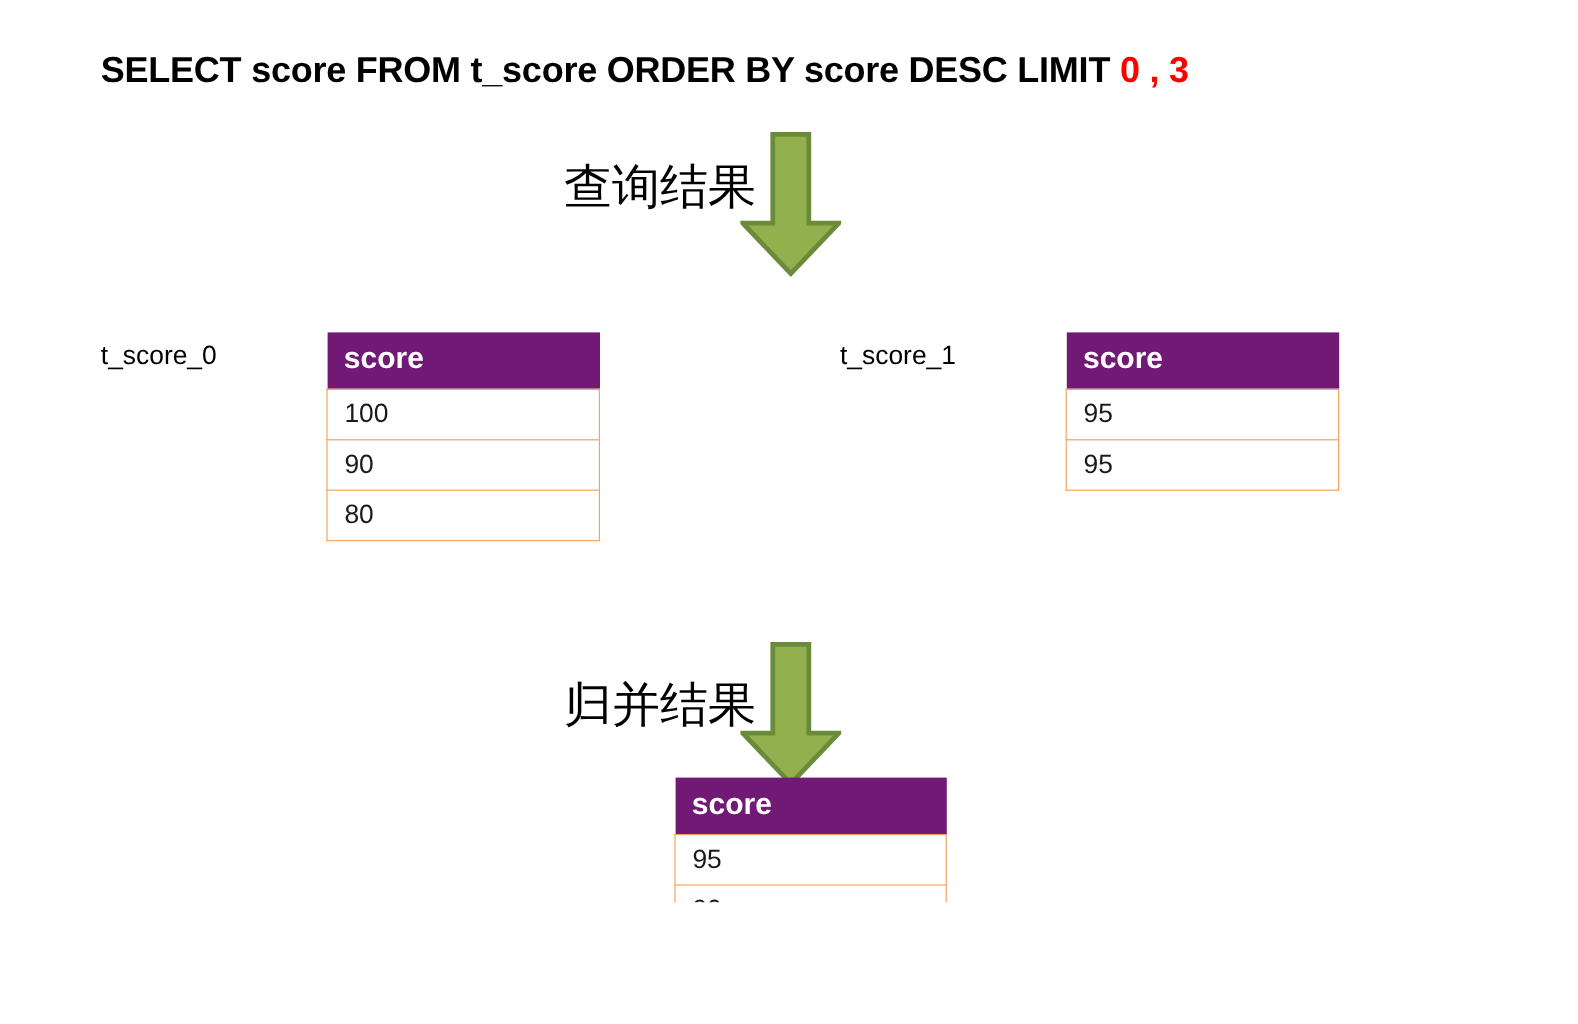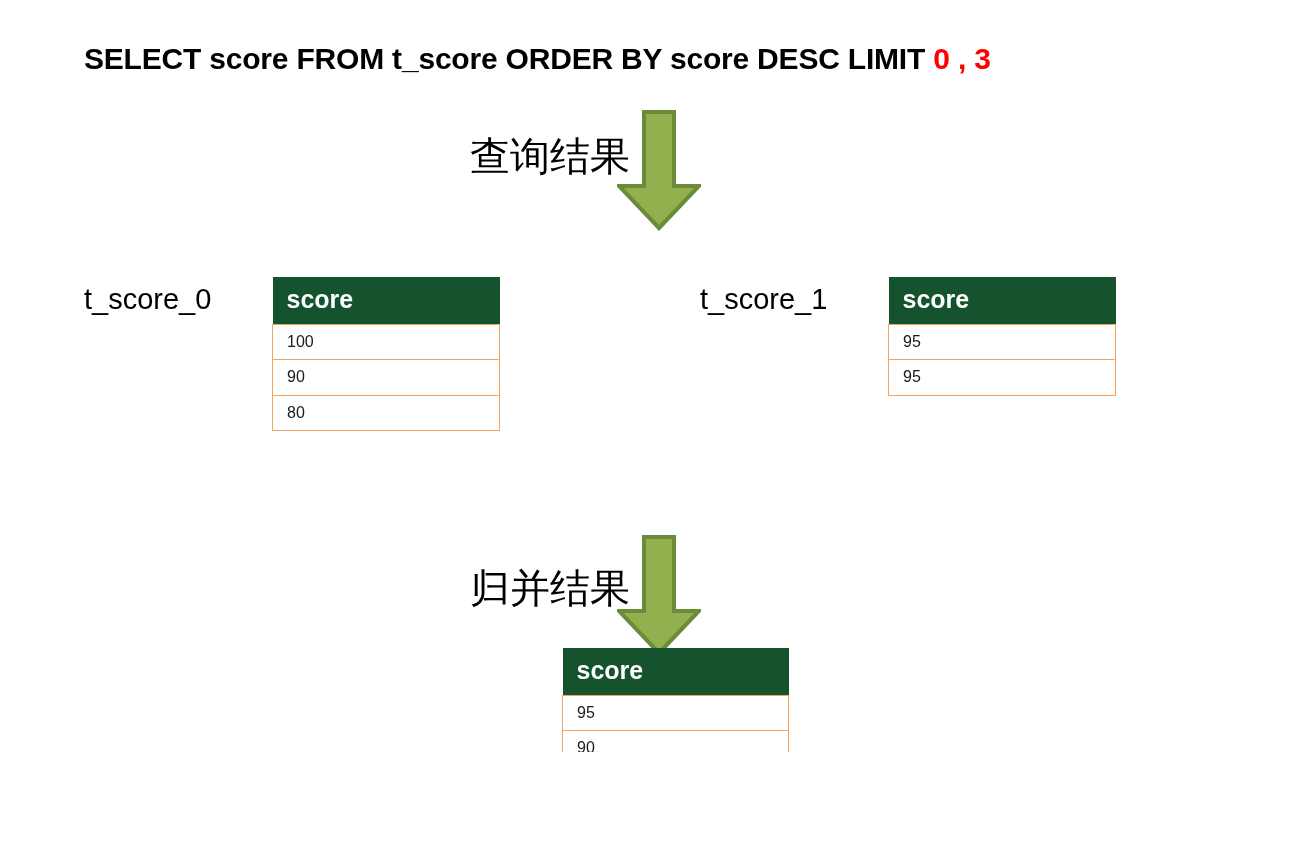--- a/index.html
+++ b/index.html
@@ -54,46 +54,46 @@
     position: absolute;
     font-size: 40px;
     color: #000000;
     white-space: nowrap;
     line-height: 1;
   }
 
   
   .table-label {
     position: absolute;
-    font-size: 29px;
+    font-size: 22px;
     color: #000000;
     white-space: nowrap;
     line-height: 1;
   }
 
   
   .score-table {
     position: absolute;
     border-collapse: collapse;
     table-layout: fixed;
   }
   .score-table th {
-    background: #14532d;
+    background: #701a75;
     color: #ffffff;
     font-size: 25px;
     font-weight: bold;
     text-align: left;
     padding: 9px 0 10px 14px;
     border: none;
     line-height: 1.1;
   }
   .score-table td {
     background: #ffffff;
     color: #1a1a1a;
-    font-size: 16px;
+    font-size: 22px;
     font-weight: normal;
     text-align: left;
     padding: 8px 11px 9px 14px;
     border: 1px solid #f4a460;
     border-top: 1px solid #f4a460;
     border-bottom: 1px solid #f4a460;
     line-height: 1.1;
   }
   .score-table tr td {
     border-left: 1px solid #f4a460;

